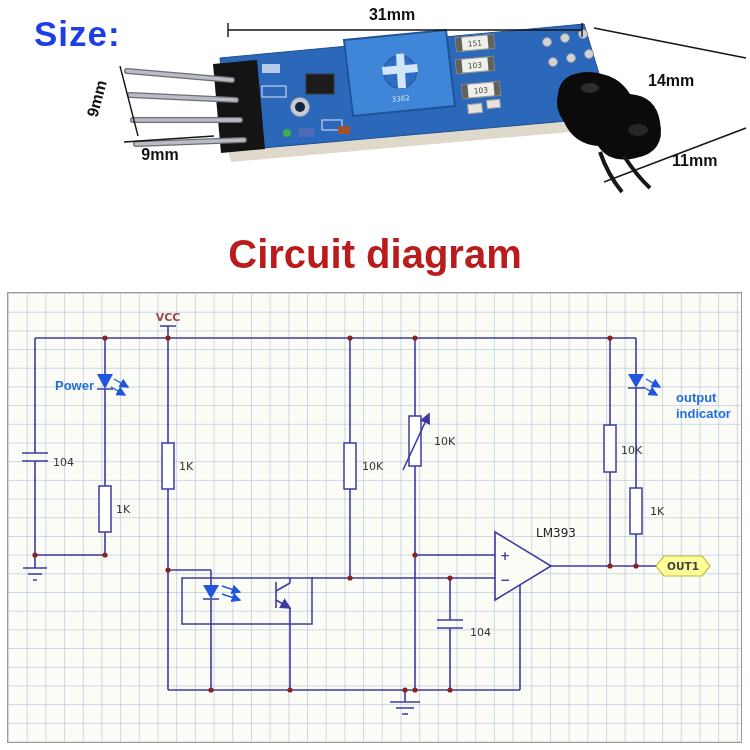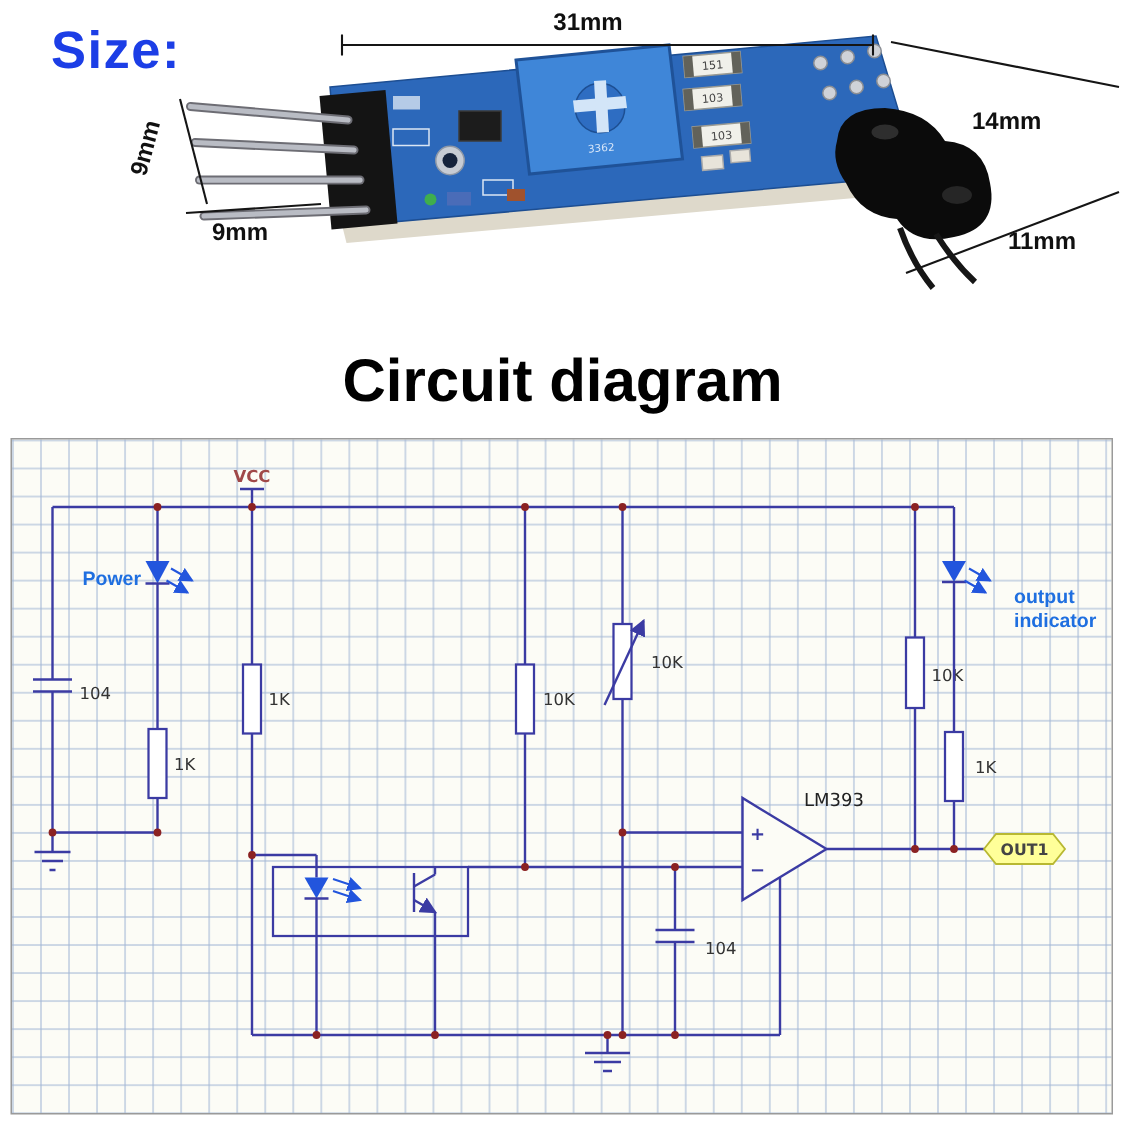--- a/index.html
+++ b/index.html
@@ -2,21 +2,21 @@
 <html><head>
 <meta charset="utf-8">
 <style>
   html,body{margin:0;padding:0;background:#fff;}
   .page{position:relative;width:750px;height:750px;background:#ffffff;overflow:hidden;
         font-family:"Liberation Sans",sans-serif;}
   .size-label{position:absolute;left:34px;top:14px;font-size:35px;font-weight:bold;
         color:#1c3ee6;letter-spacing:1px;}
   .photo{position:absolute;left:0;top:0;width:750px;height:235px;}
   .circuit-title{position:absolute;left:0;top:232px;width:750px;margin:0;text-align:center;
-        font-size:40px;font-weight:bold;color:#000000;}
+        font-size:40px;font-weight:bold;color:#b91c1c;}
   .grid-area{position:absolute;left:7px;top:292px;width:735px;height:451px;box-sizing:border-box;
         background-color:#fcfcf6;
         background-image:
           linear-gradient(to right, rgba(164,184,214,.55) 1px, transparent 1px),
           linear-gradient(to bottom, rgba(164,184,214,.55) 1px, transparent 1px);
         background-size:18.7px 18.7px;
         border:1px solid #9a9a9a;}
   .schematic{position:absolute;left:0;top:290px;width:750px;height:460px;}
   
   .w{stroke:#3b3ba3;stroke-width:1.6;fill:none;}

